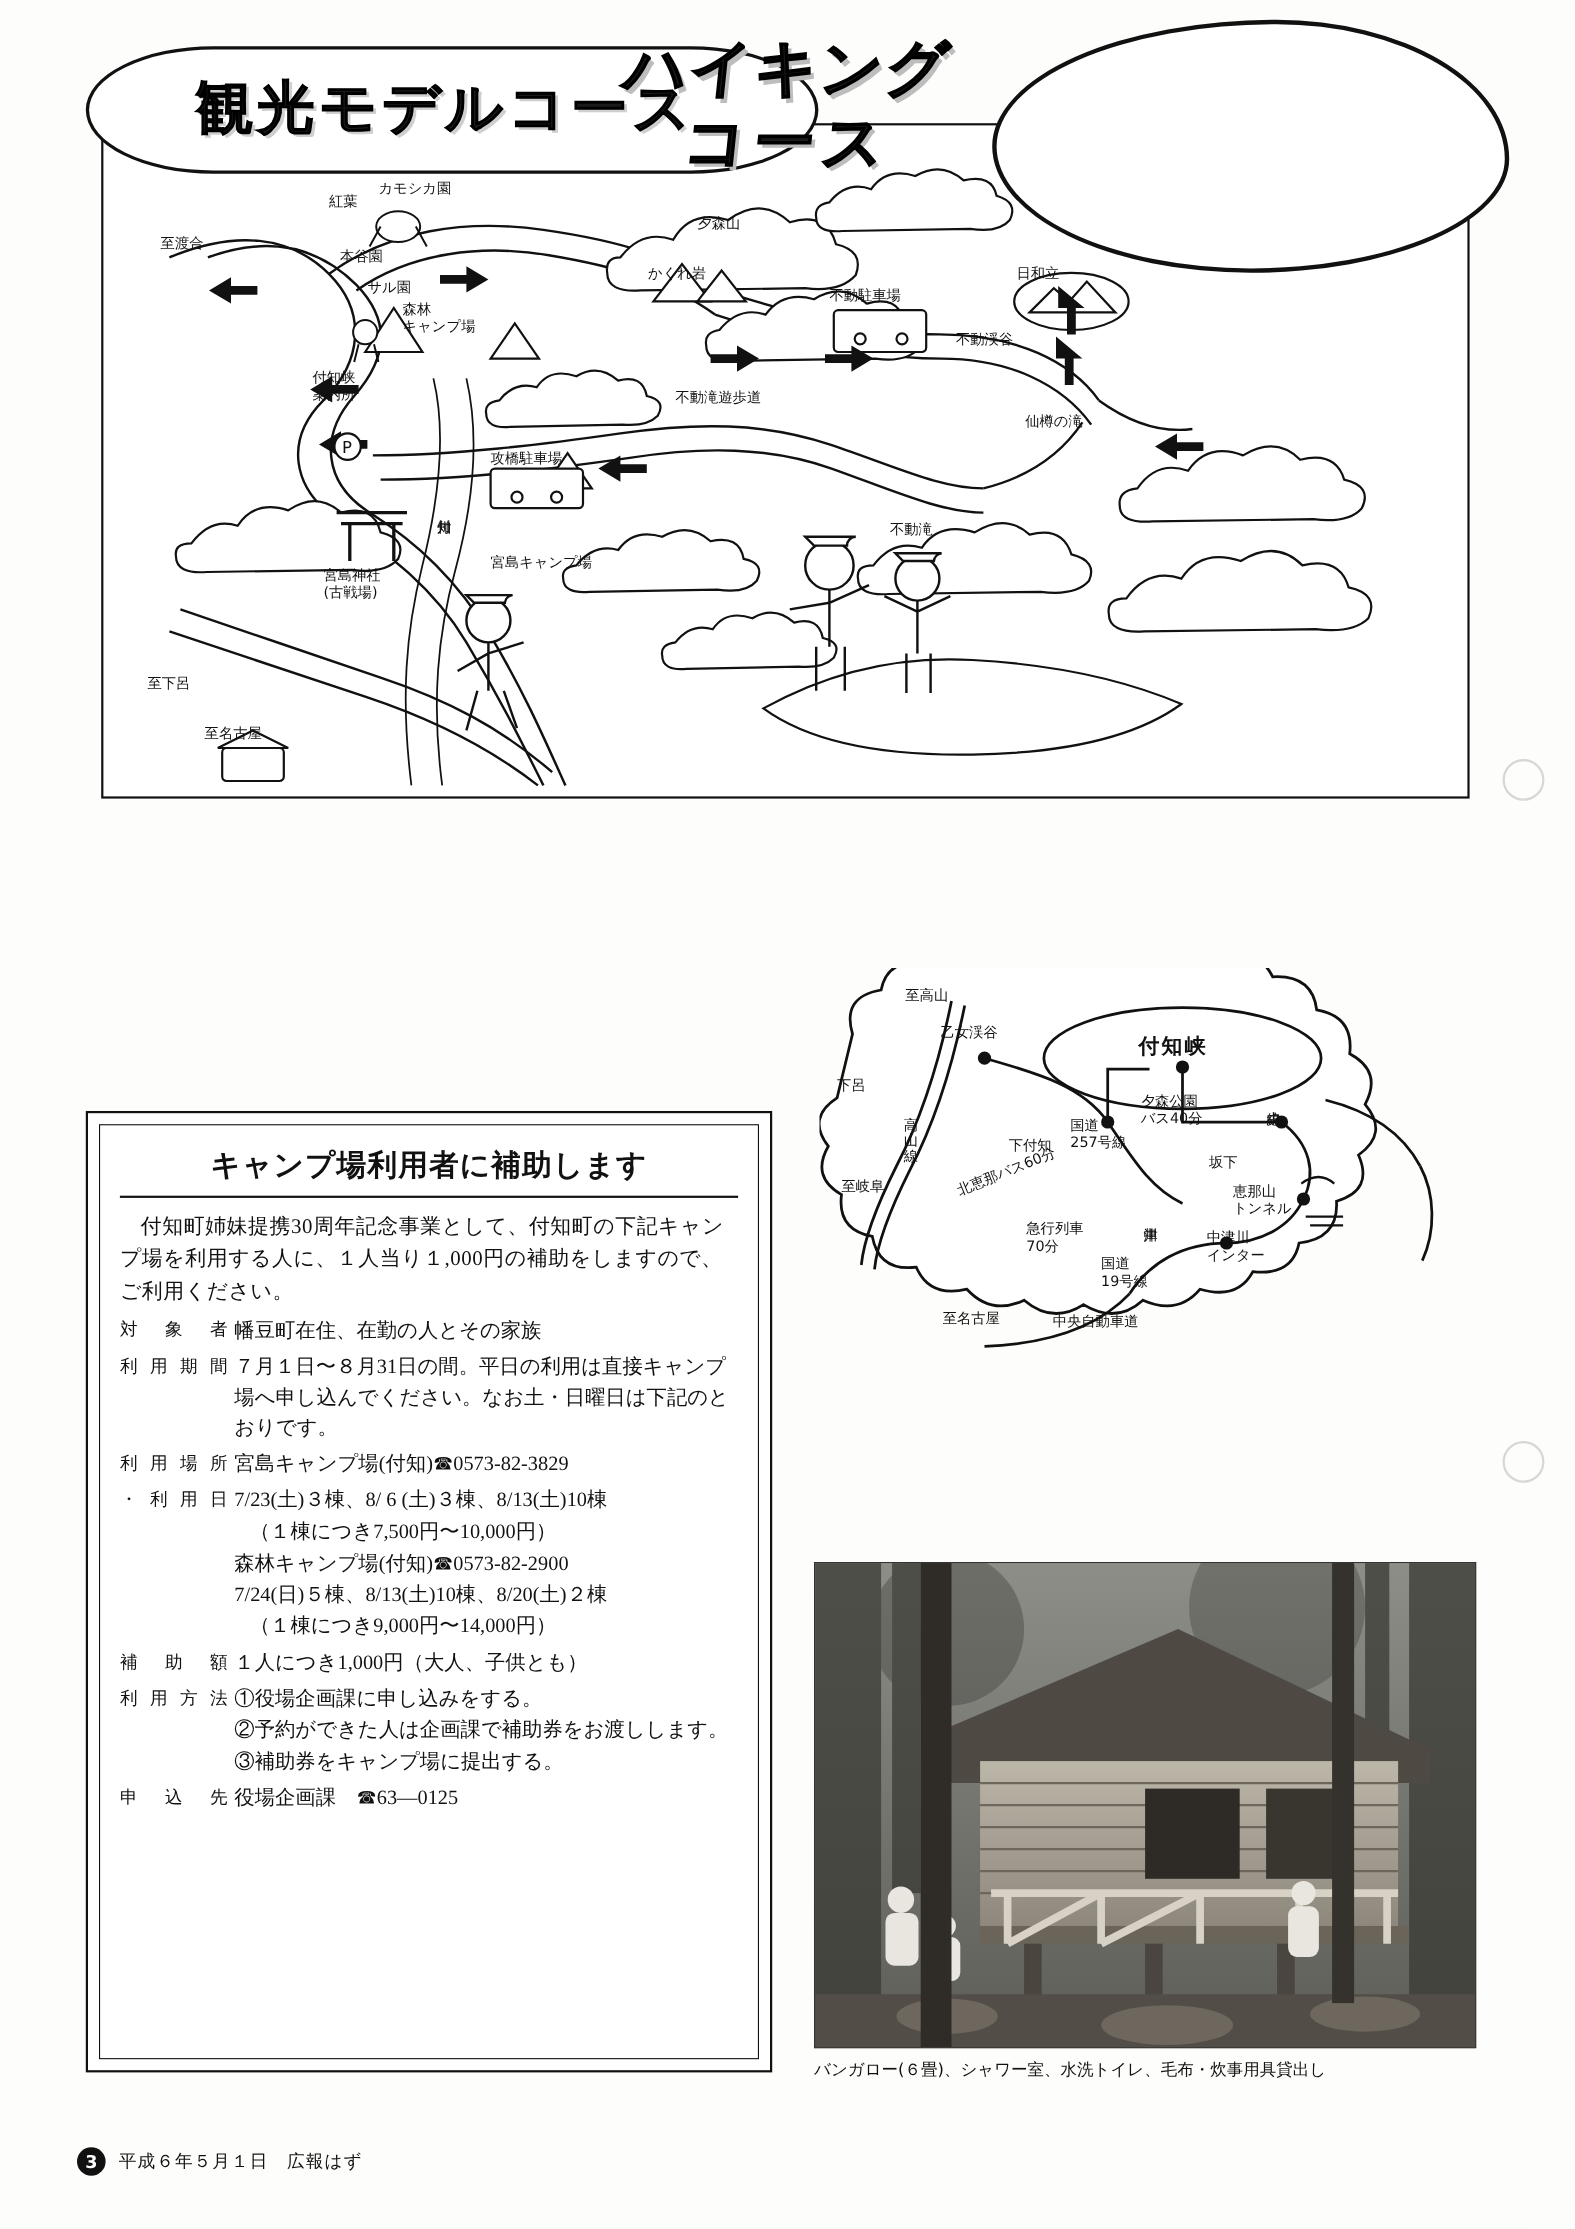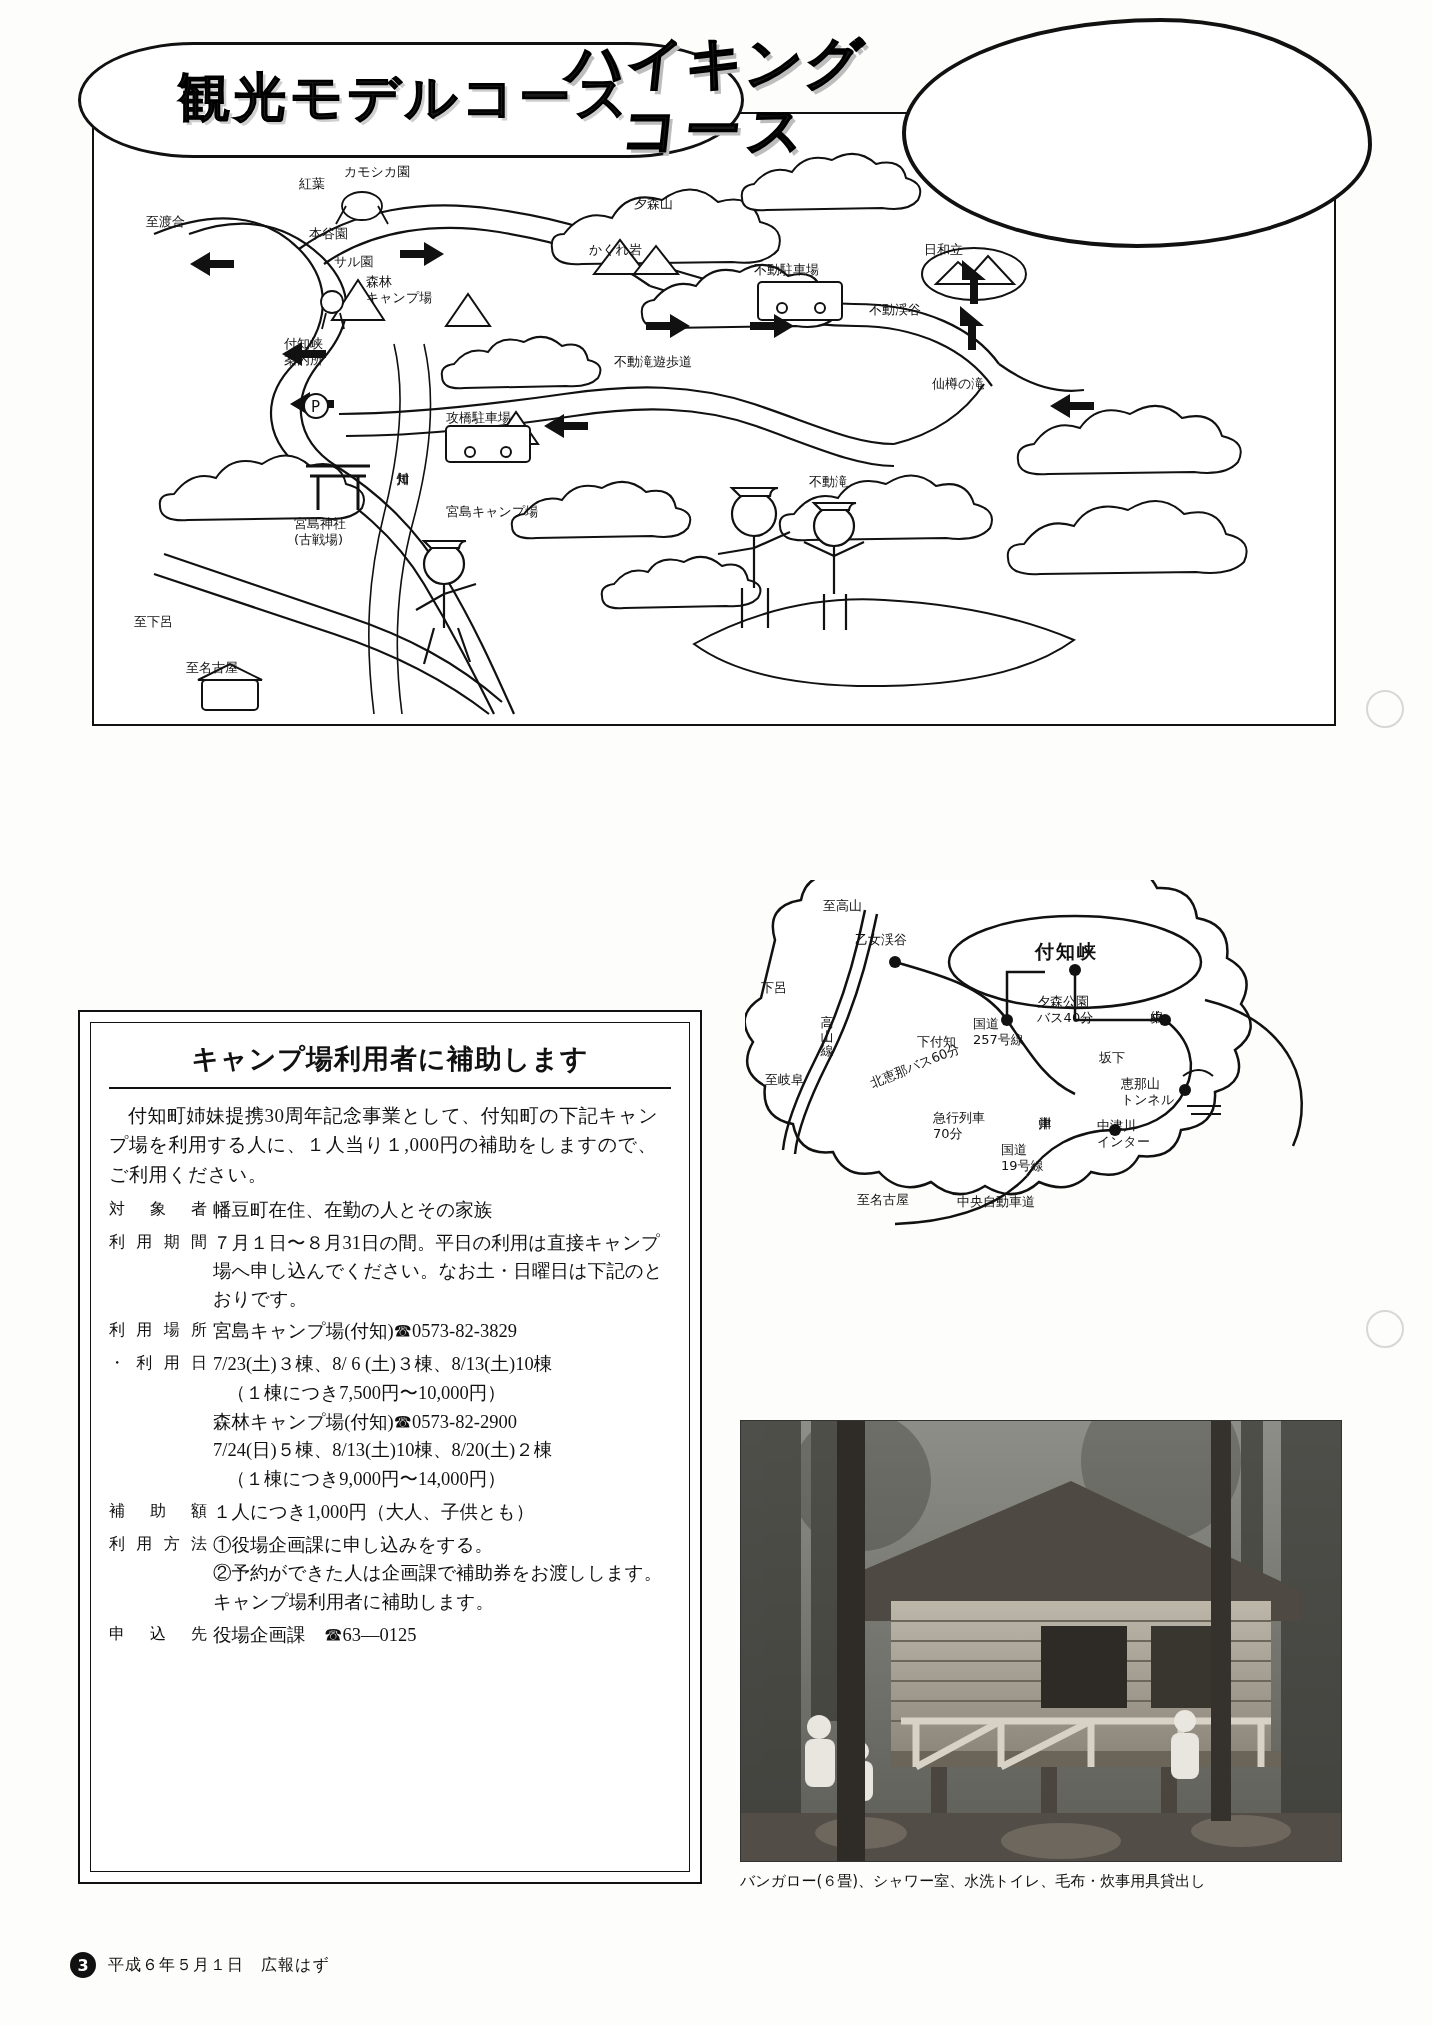--- a/index.html
+++ b/index.html
@@ -335,21 +335,21 @@
         <div class="v">
             <div>１人につき1,000円（大人、子供とも）</div>
           </div>
       </div>
 
       <div class="row">
         <div class="k">利用方法</div>
         <div class="v">
           <div>①役場企画課に申し込みをする。</div>
           <div>②予約ができた人は企画課で補助券をお渡しします。</div>
-          <div>キャンプ場利用者に補助します。</div>
+          <div>③補助券をキャンプ場に提出する。</div>
         </div>
       </div>
 
 
       <div class="row">
         <div class="k">申込先</div>
         <div class="v">
             <div>役場企画課　☎63—0125</div>
           </div>
       </div>

